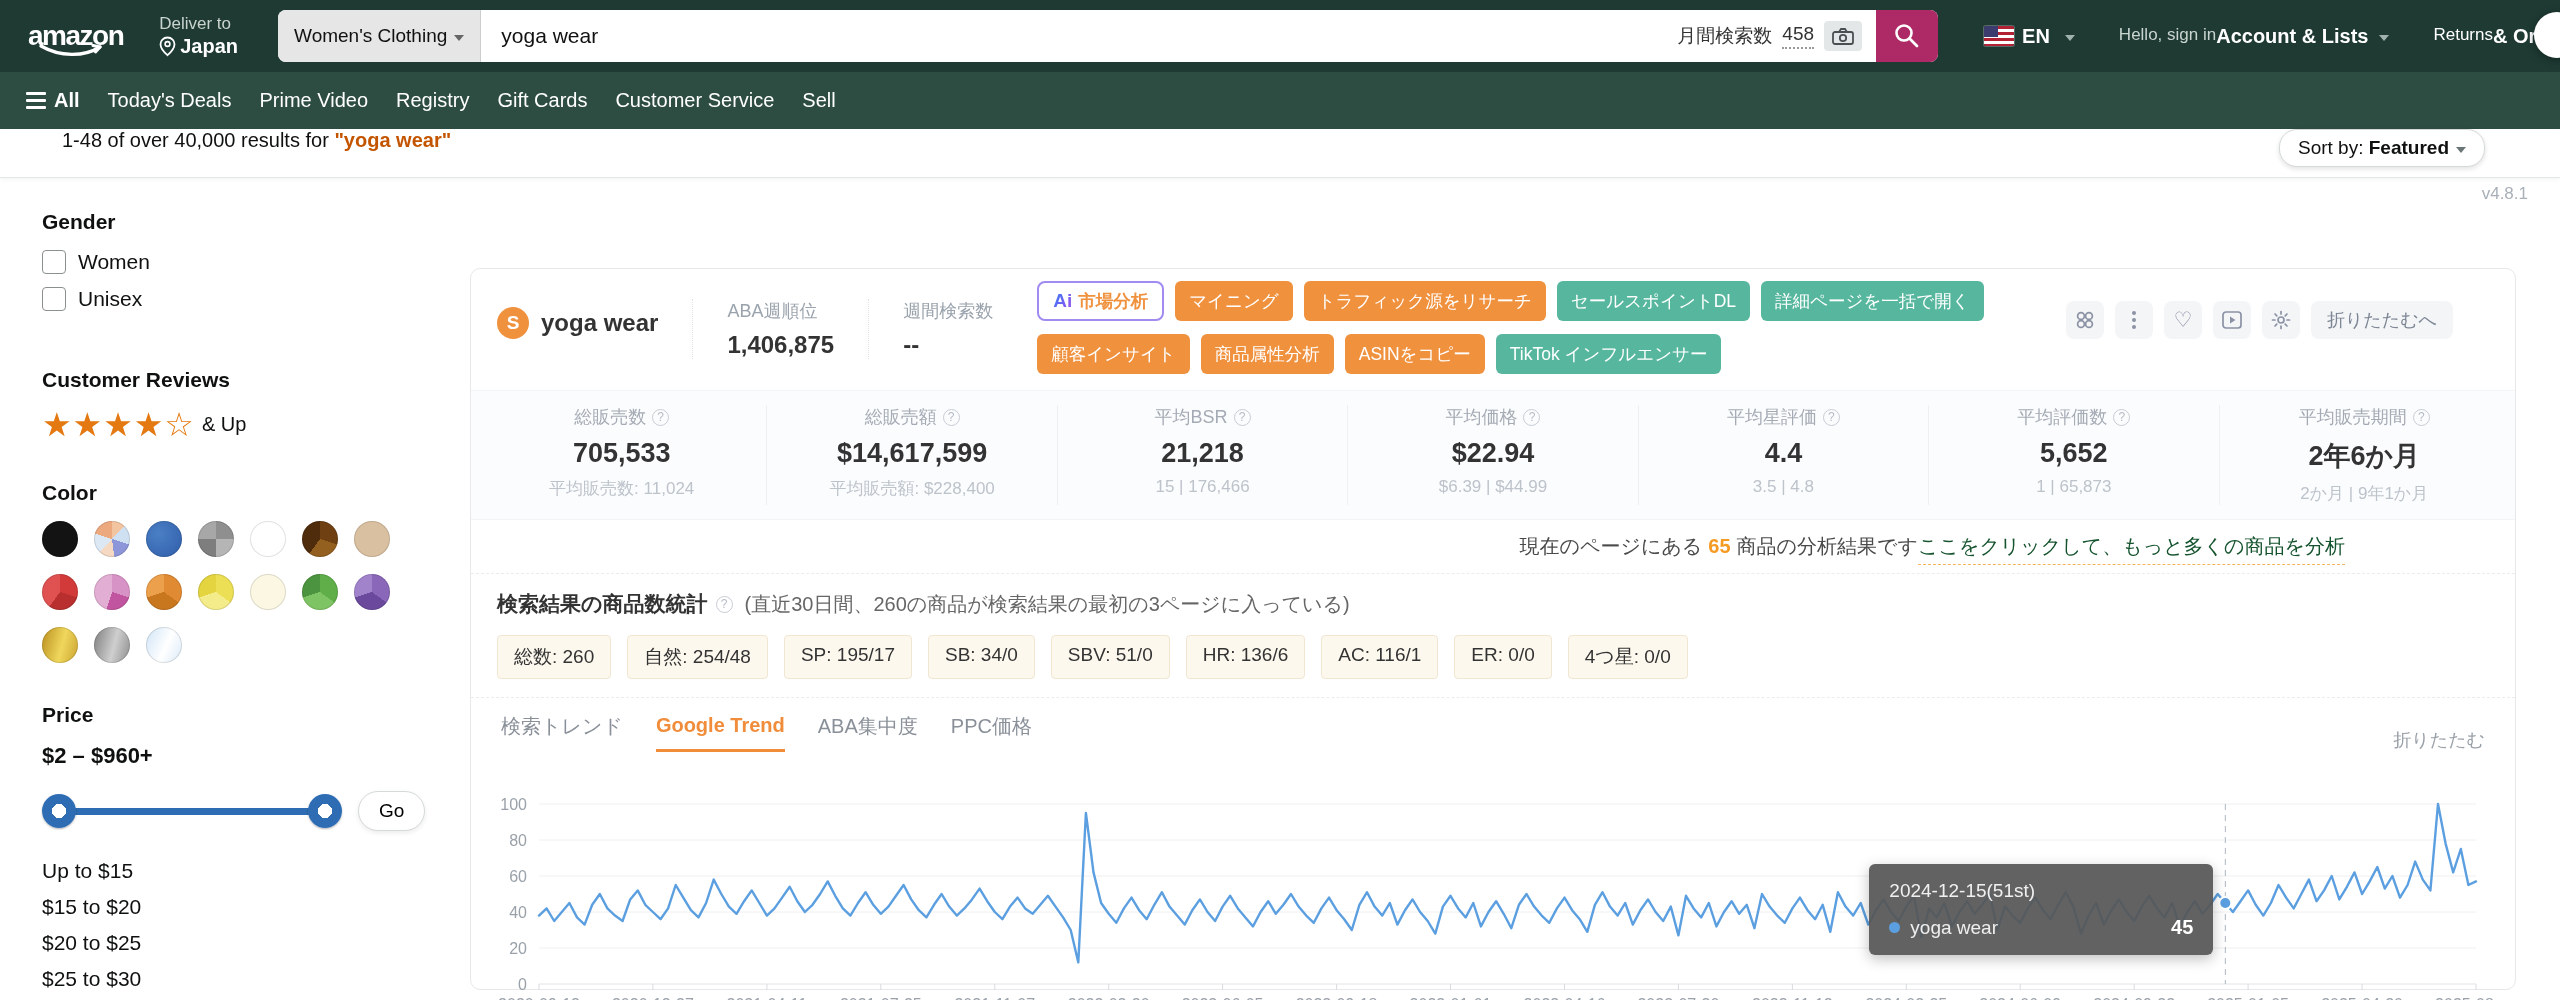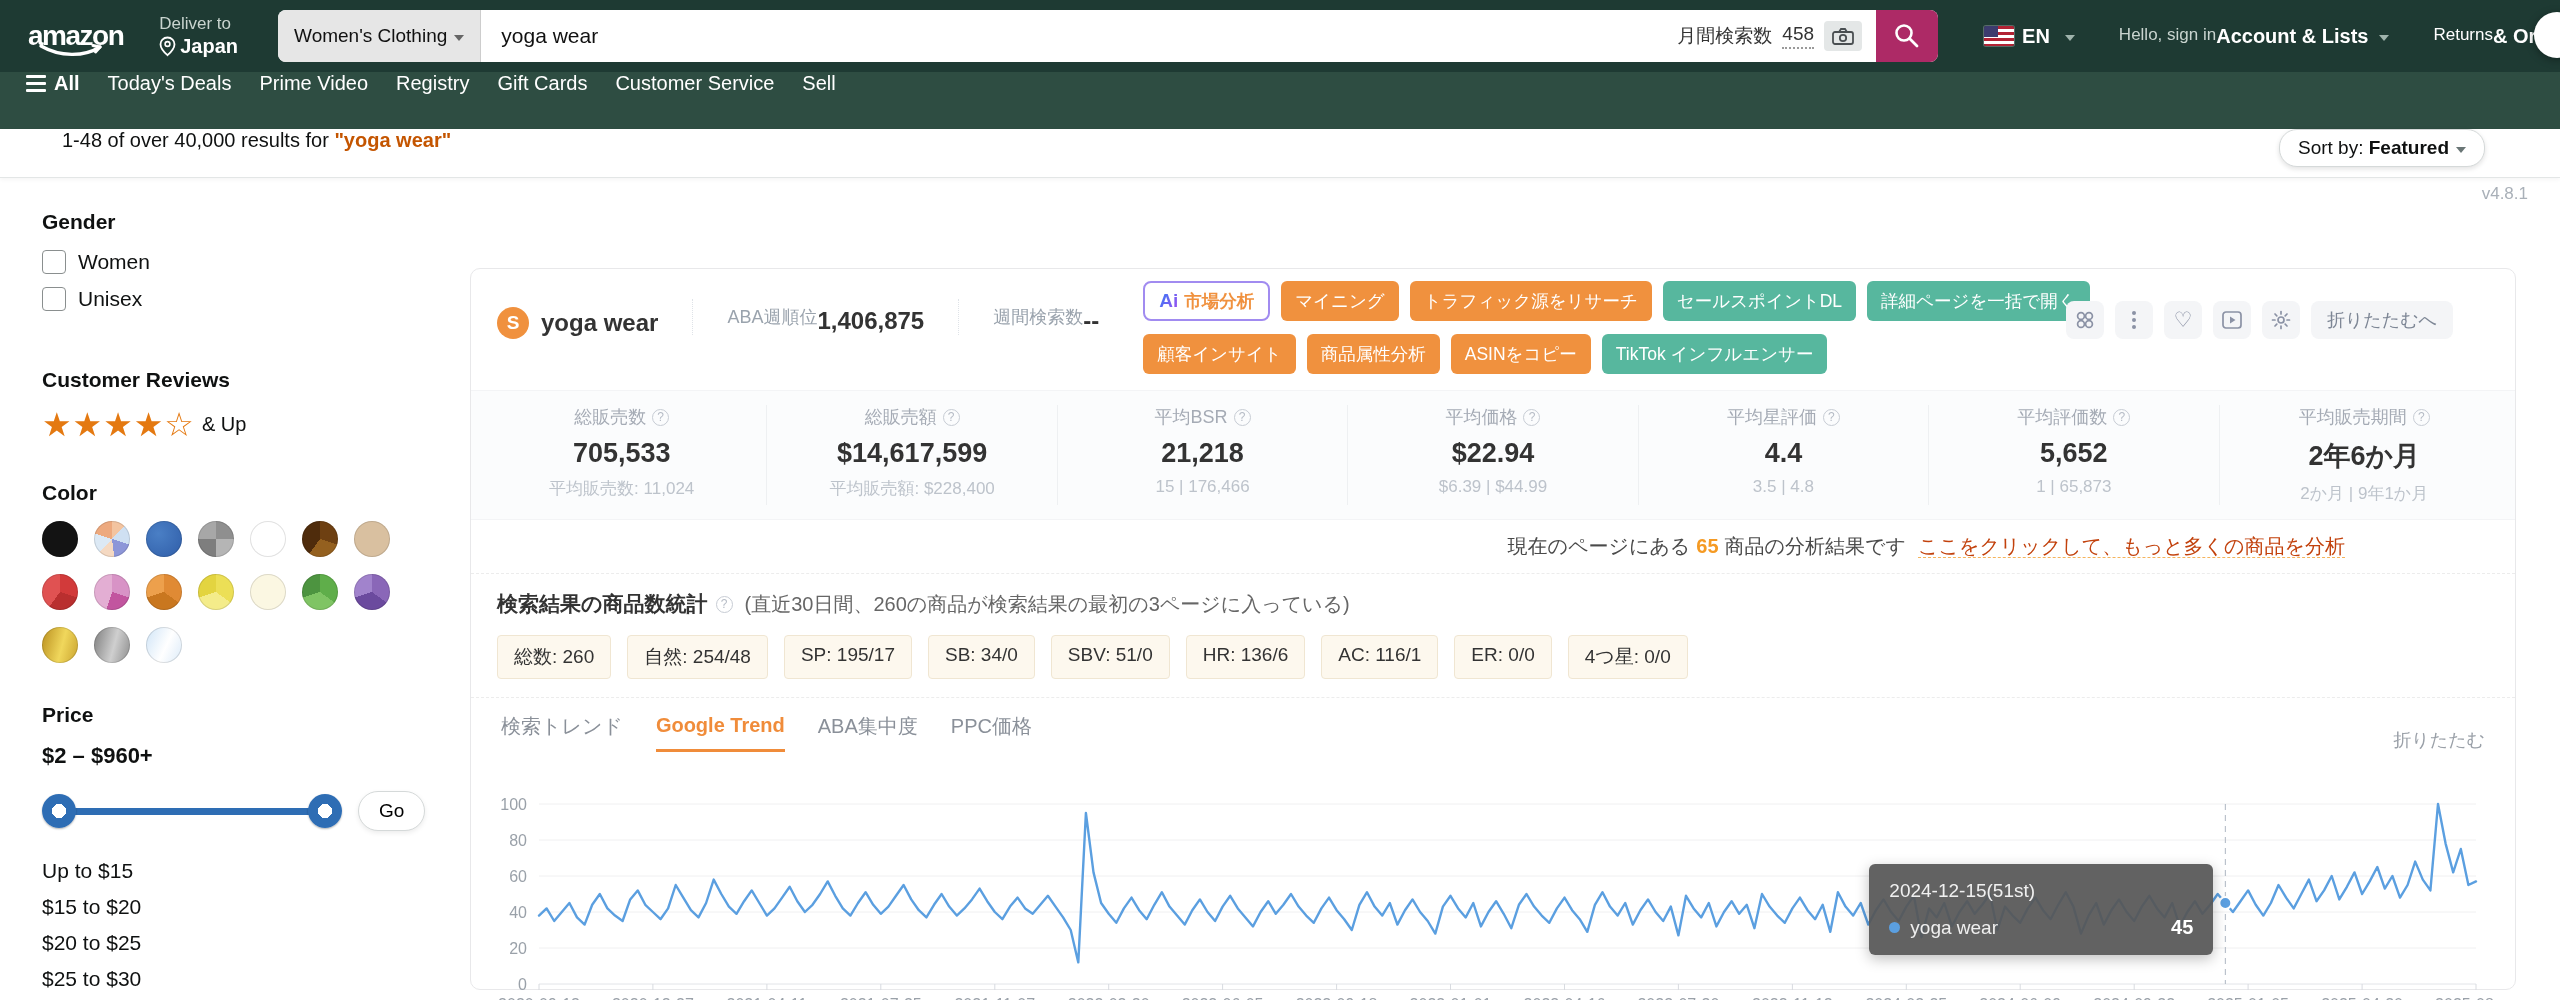--- a/index.html
+++ b/index.html
@@ -31,21 +31,21 @@
     linear-gradient(#3c3b6e,#3c3b6e) left top/14px 11px no-repeat,
     repeating-linear-gradient(180deg,#b22234 0 3px,#fff 3px 6px);box-shadow:0 0 0 1px rgba(255,255,255,.25)}
   .acct{display:flex;flex-direction:row;margin-left:44px;cursor:pointer;white-space:nowrap}
   .cart{display:flex;align-items:flex-end;margin-left:36px;cursor:pointer;gap:4px}
   .cart-ic{position:relative;display:inline-block;width:52px;height:46px}
   .cart-count{position:absolute;left:21px;top:-4px;color:#f3a847;font-weight:bold;font-size:22px}
   .cart-lb{font-weight:bold;font-size:20px;line-height:1;margin-bottom:6px}
   .float-widget{position:absolute;right:-20px;top:12px;width:46px;height:46px;border-radius:50%;background:#fff;box-shadow:0 2px 8px rgba(0,0,0,.35)}
 
   
-  .navbar{position:absolute;left:0;top:72px;width:2560px;height:57px;background:#2e4d42;display:flex;align-items:flex-start;color:#fff;padding:0 26px;gap:28px;font-size:20px}
+  .navbar{position:absolute;left:0;top:72px;width:2560px;height:57px;background:#2e4d42;display:flex;align-items:center;color:#fff;padding:0 26px;gap:28px;font-size:20px}
   .nav-item{cursor:pointer;white-space:nowrap}
   .nav-item.all{display:flex;align-items:center;gap:8px;font-weight:bold}
   .hamb{display:inline-flex;flex-direction:column;gap:4px}
   .hamb i{width:20px;height:3px;background:#fff;border-radius:1px}
 
   
   .resultsbar{position:absolute;left:0;top:129px;width:2560px;height:49px;border-bottom:1px solid #e3e6e6;display:flex;align-items:flex-start;padding:0 75px 0 62px;font-size:20px;box-shadow:0 2px 4px rgba(0,0,0,.04)}
   .r-query{color:#c45500}
   .sort{margin-left:auto;display:flex;align-items:center;border:1px solid #d5d9d9;border-radius:18px;padding:7px 18px;font-size:19px;background:#fff;box-shadow:0 2px 5px rgba(15,17,17,.12);cursor:pointer;white-space:nowrap}
   .version{position:absolute;right:32px;top:184px;font-size:17px;color:#a9b0b8}
@@ -88,21 +88,21 @@
   .go{height:40px;padding:0 20px;border-radius:20px;border:1px solid #d5d9d9;background:#fff;font-size:19px;cursor:pointer;box-shadow:0 2px 5px rgba(15,17,17,.08);font-family:inherit}
   .plinks{margin-top:28px}
   .plink{font-size:21px;margin-bottom:12px;cursor:pointer;color:#0f1111}
 
   
   .card{position:absolute;left:470px;top:268px;width:2046px;height:722px;background:#fff;border:1px solid #e8e8ea;border-radius:10px}
   .c-head{position:relative;display:flex;align-items:flex-start;padding:12px 26px 0}
   .kw{display:flex;align-items:center;gap:12px;margin-top:26px}
   .kw-logo{width:32px;height:32px;border-radius:50%;background:#f0913e;color:#fff;font-weight:bold;font-size:19px;display:flex;align-items:center;justify-content:center}
   .kw-text{font-size:24px;font-weight:bold;color:#333;white-space:nowrap}
-  .metric{display:flex;flex-direction:row;margin-top:18px;margin-left:34px;padding-left:34px;border-left:1px dotted #dfe3e8;white-space:nowrap}
+  .metric{display:flex;flex-direction:column;margin-top:18px;margin-left:34px;padding-left:34px;border-left:1px dotted #dfe3e8;white-space:nowrap}
   .m-lb{font-size:18px;color:#9aa3ad;display:flex;align-items:center;gap:6px}
   .m-vl{font-size:24px;font-weight:bold;color:#333;margin-top:8px}
   .qm{display:inline-flex;width:17px;height:17px;border:1px solid #c7ccd4;border-radius:50%;color:#b6bcc6;font-size:12px;align-items:center;justify-content:center;cursor:pointer;flex:0 0 auto}
   .btns{margin-left:44px;width:975px;display:flex;flex-wrap:wrap;gap:13px 11px}
   .xbtn{height:40px;padding:0 14px;border:none;border-radius:6px;font-size:17.5px;color:#fff;cursor:pointer;white-space:nowrap;font-family:inherit;display:inline-flex;align-items:center}
   .xbtn.og{background:#f0913e}
   .xbtn.tg{background:#57b79e}
   .xbtn.ai{background:#fff;border:2px solid #a18bf0;border-radius:8px;gap:6px}
   .ai-g{font-size:19px;font-weight:bold;background:linear-gradient(120deg,#2f7cf6,#a34ef0);-webkit-background-clip:text;background-clip:text;color:transparent}
   .ai-t{color:#f0913e;font-weight:bold}
@@ -114,21 +114,21 @@
 
   .stats{display:flex;margin-top:16px;padding:14px 6px;background:#fbfcfd;border-top:1px solid #f3f4f6;border-bottom:1px solid #f3f4f6}
   .stat{flex:1;display:flex;flex-direction:column;align-items:center;border-right:1px solid #eef0f2}
   .stat:last-child{border-right:none}
   .st-lb{font-size:18px;color:#a5abb5;display:flex;align-items:center;gap:6px}
   .st-vl{font-size:27px;font-weight:bold;color:#333;margin:9px 0 8px}
   .st-sub{font-size:17px;color:#bdc3cb}
 
   .notice{padding:13px 170px 13px 0;text-align:right;font-size:20px;color:#4a4a4a;border-bottom:1px dashed #ececec;white-space:nowrap}
   .onum{color:#f59a23;margin:0 6px}
-  .olink{color:#c2410c;margin-left:12px;border-bottom:1px dashed #f5b45c;padding-bottom:0;cursor:pointer}
+  .olink{color:#14532d;border-bottom:1px dashed #f5b45c;padding-bottom:7px;cursor:pointer}
 
   .rstats{padding:16px 26px 18px;border-bottom:1px dashed #ececec}
   .rs-title{display:flex;align-items:center;gap:8px;font-size:21px;color:#333}
   .rs-desc{color:#666;margin-left:4px;font-size:20px}
   .chips{display:flex;gap:16px;margin-top:17px}
   .chip{padding:8px 16px;background:#fdf8ee;border:1px solid #f0e6d2;border-radius:4px;font-size:19px;color:#333;white-space:nowrap}
 
   .tabs-row{display:flex;align-items:flex-end;padding:15px 30px 0 30px;gap:33px;font-size:20px;color:#8a9099}
   .tab{cursor:pointer;padding-bottom:12px}
   .tab.active{color:#f08c3a;font-weight:bold;border-bottom:3px solid #f08c3a}

